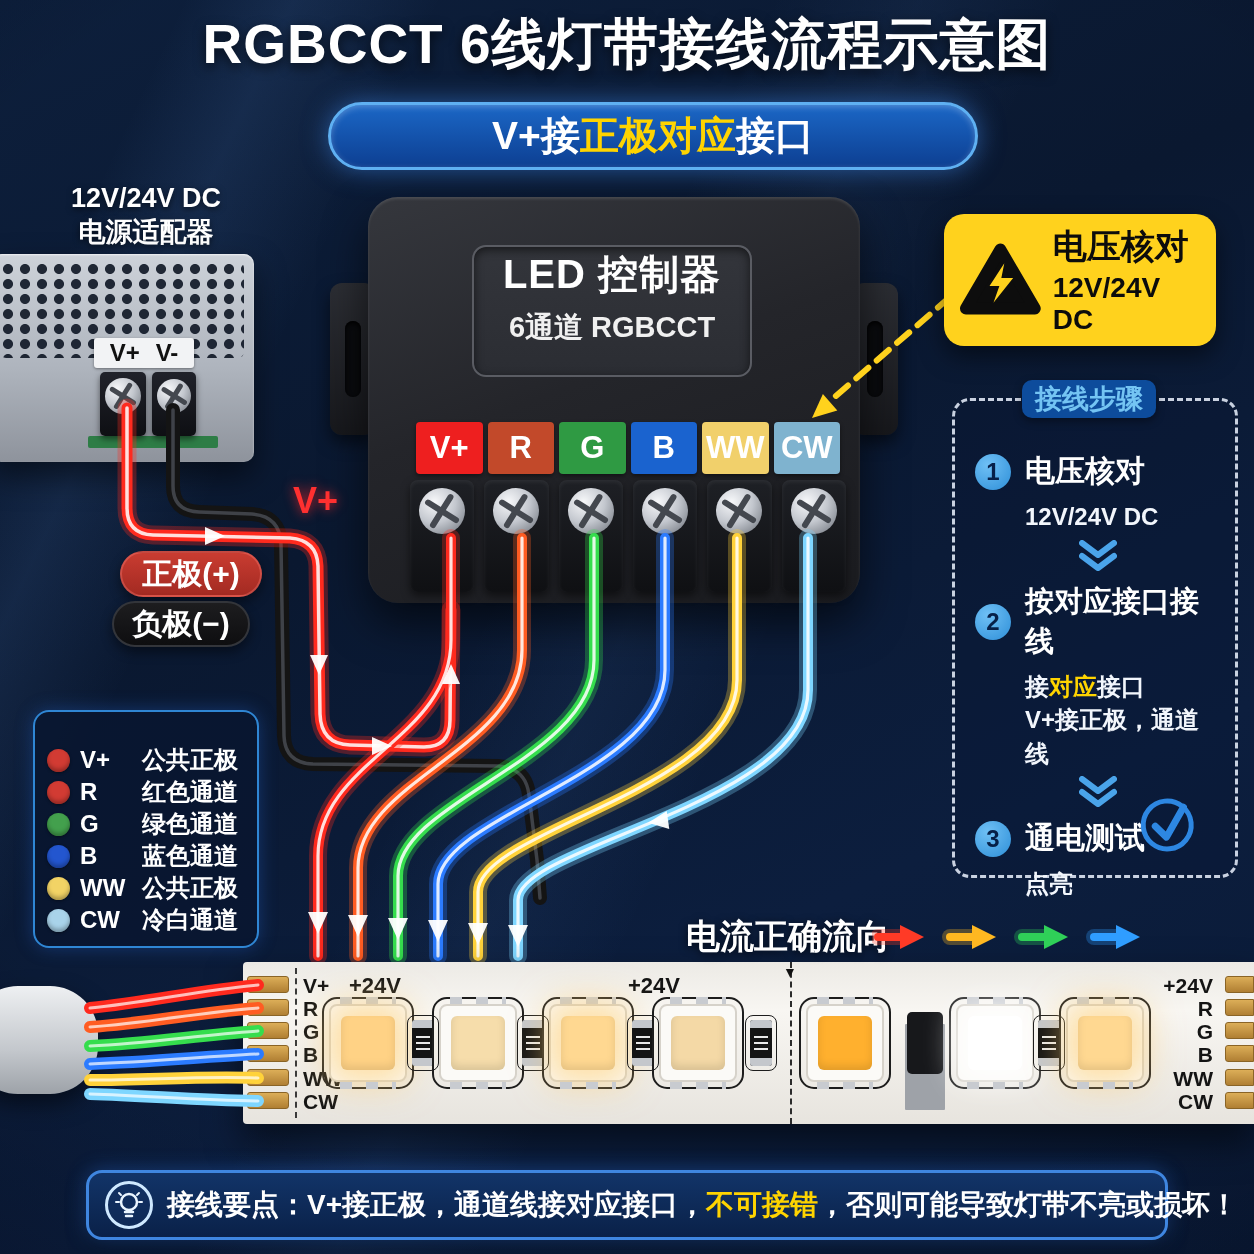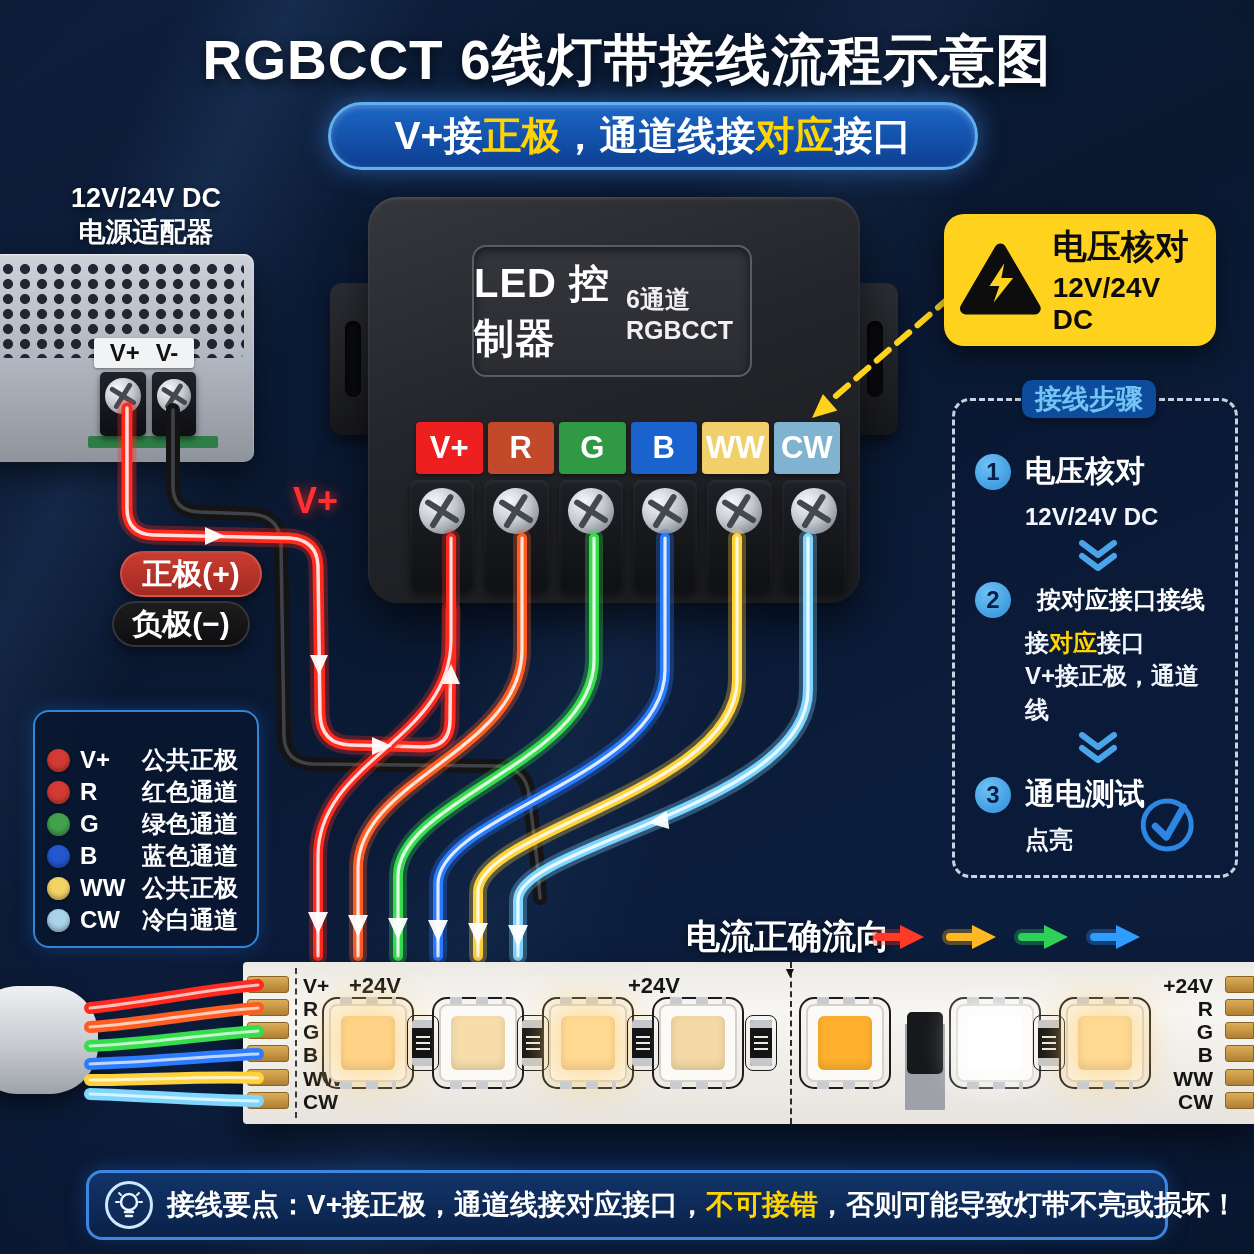--- a/index.html
+++ b/index.html
@@ -4,21 +4,21 @@
 <style>
   html,body{margin:0;padding:0;background:#05090f;}
   *{box-sizing:border-box;}
   .canvas{position:relative;width:1254px;height:1254px;overflow:hidden;
     font-family:"Liberation Sans","DejaVu Sans",sans-serif;
     background:linear-gradient(155deg,#0d1f3c 0%,#0a1830 38%,#0c1e3e 70%,#0a1a36 100%);}
   .streaks{position:absolute;inset:0;pointer-events:none;
     background:
       linear-gradient(115deg,transparent 10%,rgba(110,170,255,.10) 16%,transparent 24%,transparent 42%,rgba(110,170,255,.06) 50%,transparent 58%),
       radial-gradient(120% 95% at 52% 42%,transparent 55%,rgba(0,2,12,.5) 100%);}
-  .main-title{position:absolute;top:24px;left:0;right:0;text-align:center;color:#fff;
+  .main-title{position:absolute;top:8px;left:0;right:0;text-align:center;color:#fff;
     font-size:55px;font-weight:bold;letter-spacing:1px;text-shadow:0 4px 12px rgba(0,0,0,.65);}
   .subtitle-pill{position:absolute;left:328px;top:102px;width:650px;height:68px;border-radius:36px;
     background:linear-gradient(180deg,#1b67c6,#0d3f92);border:3px solid #5fb0f2;
     box-shadow:0 0 26px rgba(70,150,255,.5),inset 0 2px 6px rgba(255,255,255,.25);
     display:flex;align-items:center;justify-content:center;color:#fff;font-size:39px;font-weight:bold;}
   .yellow{color:#ffd400;}
   
   .psu-caption{position:absolute;left:26px;top:182px;width:240px;text-align:center;color:#fff;
     font-weight:bold;font-size:27px;line-height:1.25;text-shadow:0 2px 6px rgba(0,0,0,.6);}
   .psu-box{position:absolute;left:-8px;top:254px;width:262px;height:208px;border-radius:10px;
@@ -42,23 +42,23 @@
   
   .tab{position:absolute;width:46px;height:152px;border-radius:12px;
     background:linear-gradient(180deg,#2c2e34,#17181c);box-shadow:0 8px 16px rgba(0,0,0,.5);}
   .tab .slot{position:absolute;left:50%;top:50%;transform:translate(-50%,-50%);width:16px;height:76px;
     background:#0a0b0e;border-radius:9px;box-shadow:inset 0 2px 5px #000;}
   .ctrl-body{position:absolute;left:368px;top:197px;width:492px;height:406px;border-radius:30px;
     background:linear-gradient(160deg,#35373d 0%,#24252a 45%,#1a1b1f 100%);
     box-shadow:0 20px 44px rgba(0,0,0,.6),inset 0 2px 3px rgba(255,255,255,.12);}
   .ctrl-screen{position:absolute;left:104px;top:48px;width:280px;height:132px;border-radius:14px;
     background:linear-gradient(180deg,#33353b,#2b2d33);border:2px solid #5a5c63;
-    box-shadow:inset 0 3px 10px rgba(0,0,0,.55);display:flex;flex-direction:row;align-items:center;justify-content:flex-start;}
+    box-shadow:inset 0 3px 10px rgba(0,0,0,.55);display:flex;flex-direction:column;align-items:center;justify-content:flex-start;}
   .ctrl-screen .l1{color:#fff;font-size:40px;font-weight:bold;letter-spacing:1px;}
-  .ctrl-screen .l2{color:#f0f0f0;font-size:25px;font-weight:bold;margin-top:6px;}
+  .ctrl-screen .l2{color:#f0f0f0;font-size:29px;font-weight:bold;margin-top:6px;}
   .term-labels{position:absolute;left:48px;top:225px;width:424px;display:flex;gap:5px;}
   .term-labels .cell{flex:1;height:52px;border-radius:4px;display:flex;align-items:center;justify-content:center;
     color:#fff;font-size:31px;font-weight:bold;box-shadow:0 2px 4px rgba(0,0,0,.45);}
   .term-blocks{position:absolute;left:42px;top:283px;width:436px;display:flex;gap:10px;}
   .term-blocks .block{flex:1;height:112px;border-radius:8px;background:linear-gradient(#1e2025,#0f1013);
     box-shadow:inset 0 2px 4px rgba(255,255,255,.07),0 4px 8px rgba(0,0,0,.5);position:relative;}
   .term-blocks .screw{position:absolute;left:50%;top:8px;transform:translateX(-50%);width:46px;height:46px;}
   
   svg.layer{position:absolute;left:0;top:0;pointer-events:none;}
   
@@ -140,21 +140,20 @@
 </head>
 <body>
 
 <div class="canvas">
   <div class="streaks"></div>
 
   <div class="main-title">RGBCCT 6线灯带接线流程示意图</div>
   <div class="subtitle-pill">
     <span>V+接</span>
       <span class="yellow">正极</span>
-      <span>，通道线接</span>
       <span class="yellow">对应</span>
       <span>接口</span>
   </div>
 
   <div class="psu-caption">
     <div>12V/24V DC</div>
     <div>电源适配器</div>
   </div>
   <div class="psu-box">
     <div class="psu-vents"></div>
@@ -436,21 +435,21 @@
       <div>12V/24V DC</div>
     </div>
     <div class="chev">
       <svg width="38" height="32" viewBox="0 0 38 32">
           <polyline points="3,3 19,15 35,3" fill="none" stroke="#4aa4ea" stroke-width="6" stroke-linecap="round" stroke-linejoin="round"></polyline>
           <polyline points="3,16 19,28 35,16" fill="none" stroke="#4aa4ea" stroke-width="6" stroke-linecap="round" stroke-linejoin="round"></polyline>
         </svg>
     </div>
     <div class="step-row">
       <div class="step-num">2</div>
-      <div class="step-title" style="font-size:24px;margin-left:12px;">按对应接口接线</div>
+      <div class="step-title" style="font-size:29px;">按对应接口接线</div>
     </div>
     <div class="step-sub">
       <div><span>接</span><span class="yellow">对应</span><span>接口</span></div>
       <div>V+接正极，通道线</div>
     </div>
     <div class="chev">
       <svg width="38" height="32" viewBox="0 0 38 32">
           <polyline points="3,3 19,15 35,3" fill="none" stroke="#4aa4ea" stroke-width="6" stroke-linecap="round" stroke-linejoin="round"></polyline>
           <polyline points="3,16 19,28 35,16" fill="none" stroke="#4aa4ea" stroke-width="6" stroke-linecap="round" stroke-linejoin="round"></polyline>
         </svg>

